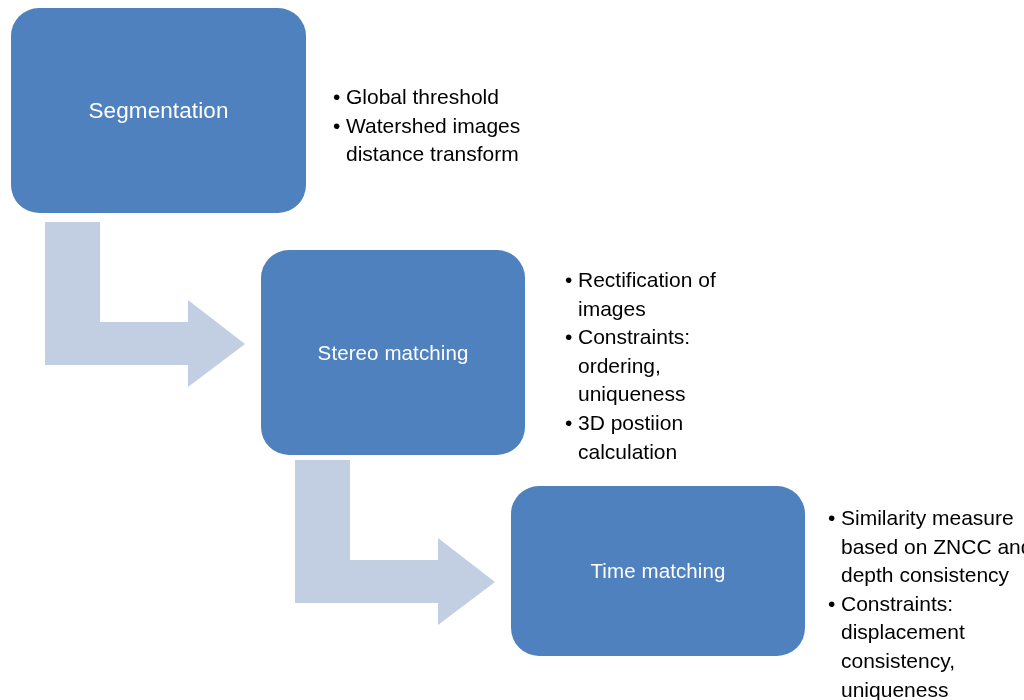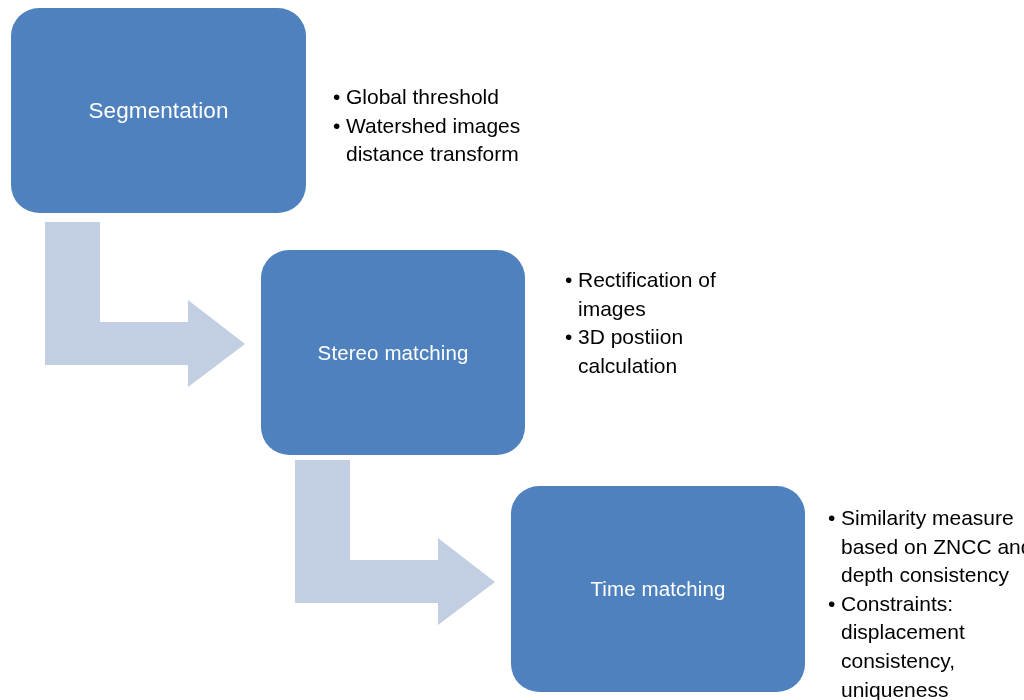--- a/index.html
+++ b/index.html
@@ -56,21 +56,21 @@
     height: 205px;
   }
   #node-stereo .node-label {
     font-size: 20.5px;
   }
   
   #node-time {
     left: 511px;
     top: 486px;
     width: 294px;
-    height: 206px;
+    height: 170px;
   }
   #node-time .node-label {
     font-size: 20.5px;
   }
 
   
   .arrow-svg {
     position: absolute;
     overflow: visible;
   }
@@ -145,20 +145,21 @@
   <ul class="bullets" id="bullets-segmentation" style="color: rgb(0, 0, 0);">
     <li>Global threshold</li>
     <li>Watershed images distance transform</li>
   </ul>
 
   <div class="node" id="node-stereo" style="background: rgb(78, 129, 189); color: rgb(255, 255, 255);">
     <span class="node-label">Stereo matching</span>
   </div>
   <ul class="bullets" id="bullets-stereo" style="color: rgb(0, 0, 0);">
     <li>Rectification of images</li>
+    <li>Constraints: ordering, uniqueness</li>
     <li>3D postiion calculation</li>
   </ul>
 
   <div class="node" id="node-time" style="background: rgb(78, 129, 189); color: rgb(255, 255, 255);">
     <span class="node-label">Time matching</span>
   </div>
   <ul class="bullets" id="bullets-time" style="color: rgb(0, 0, 0);">
     <li>Similarity measure based on ZNCC and depth consistency</li>
     <li>Constraints: displacement consistency, uniqueness</li>
   </ul>

